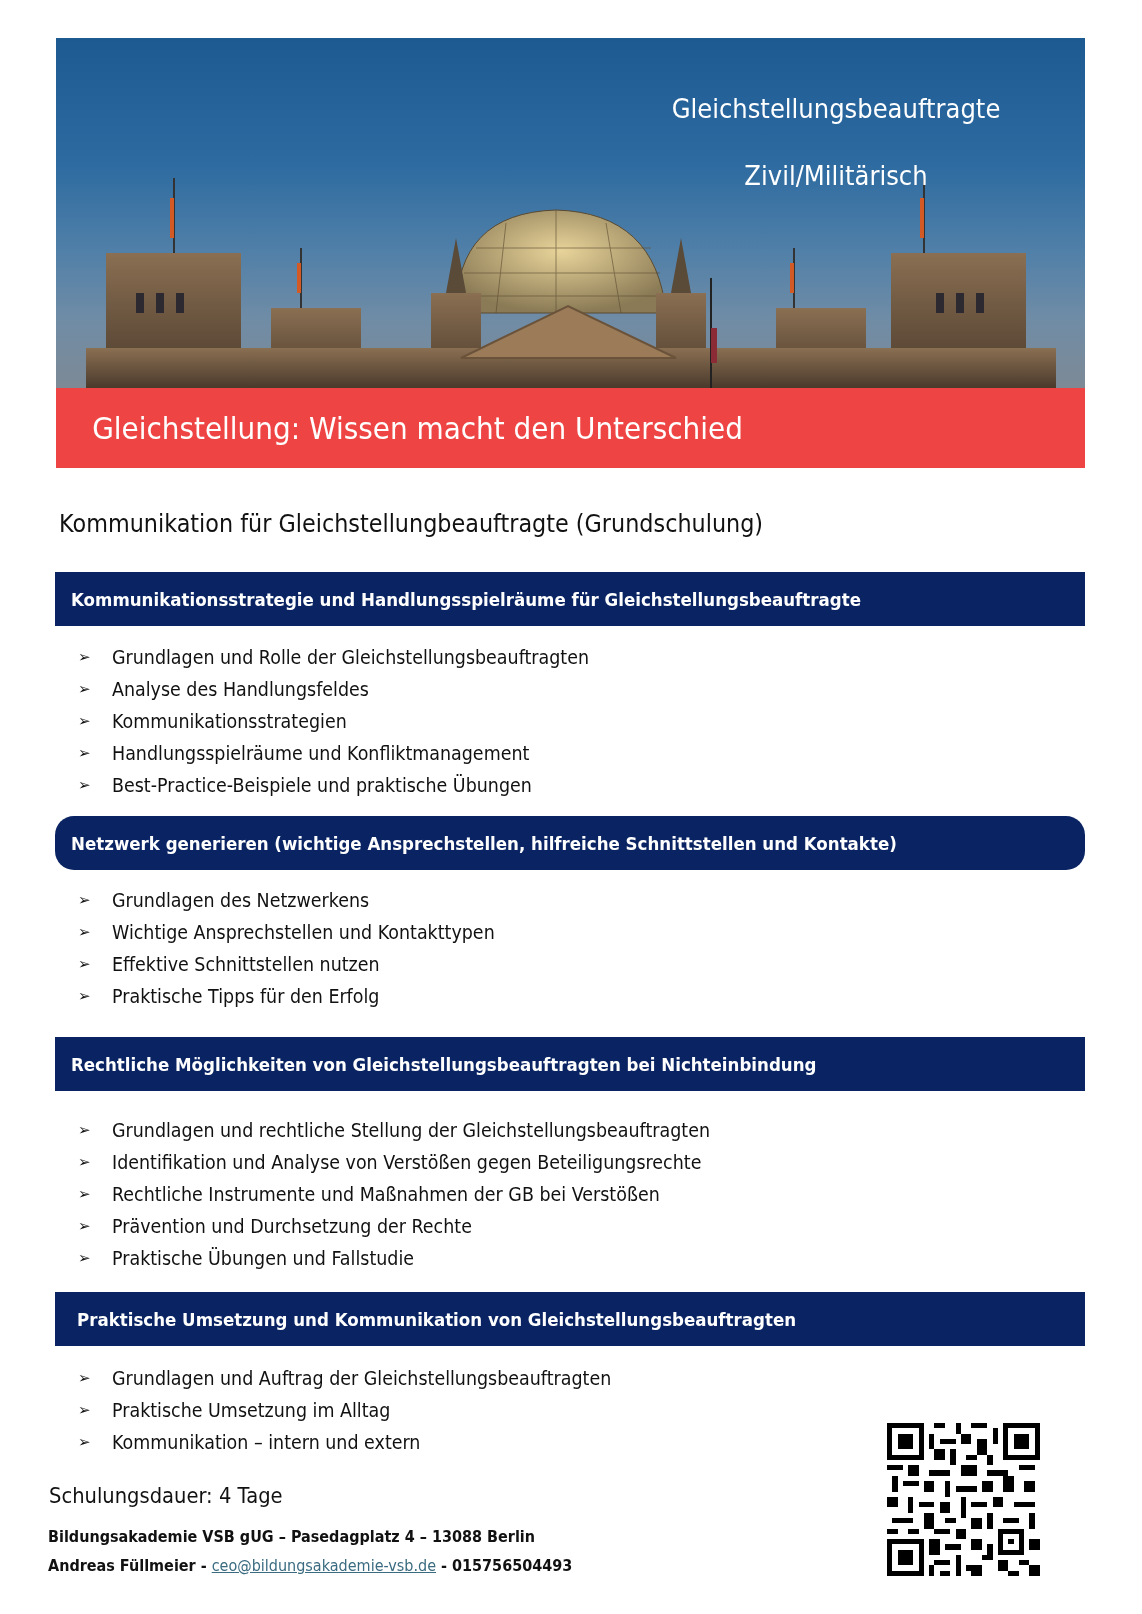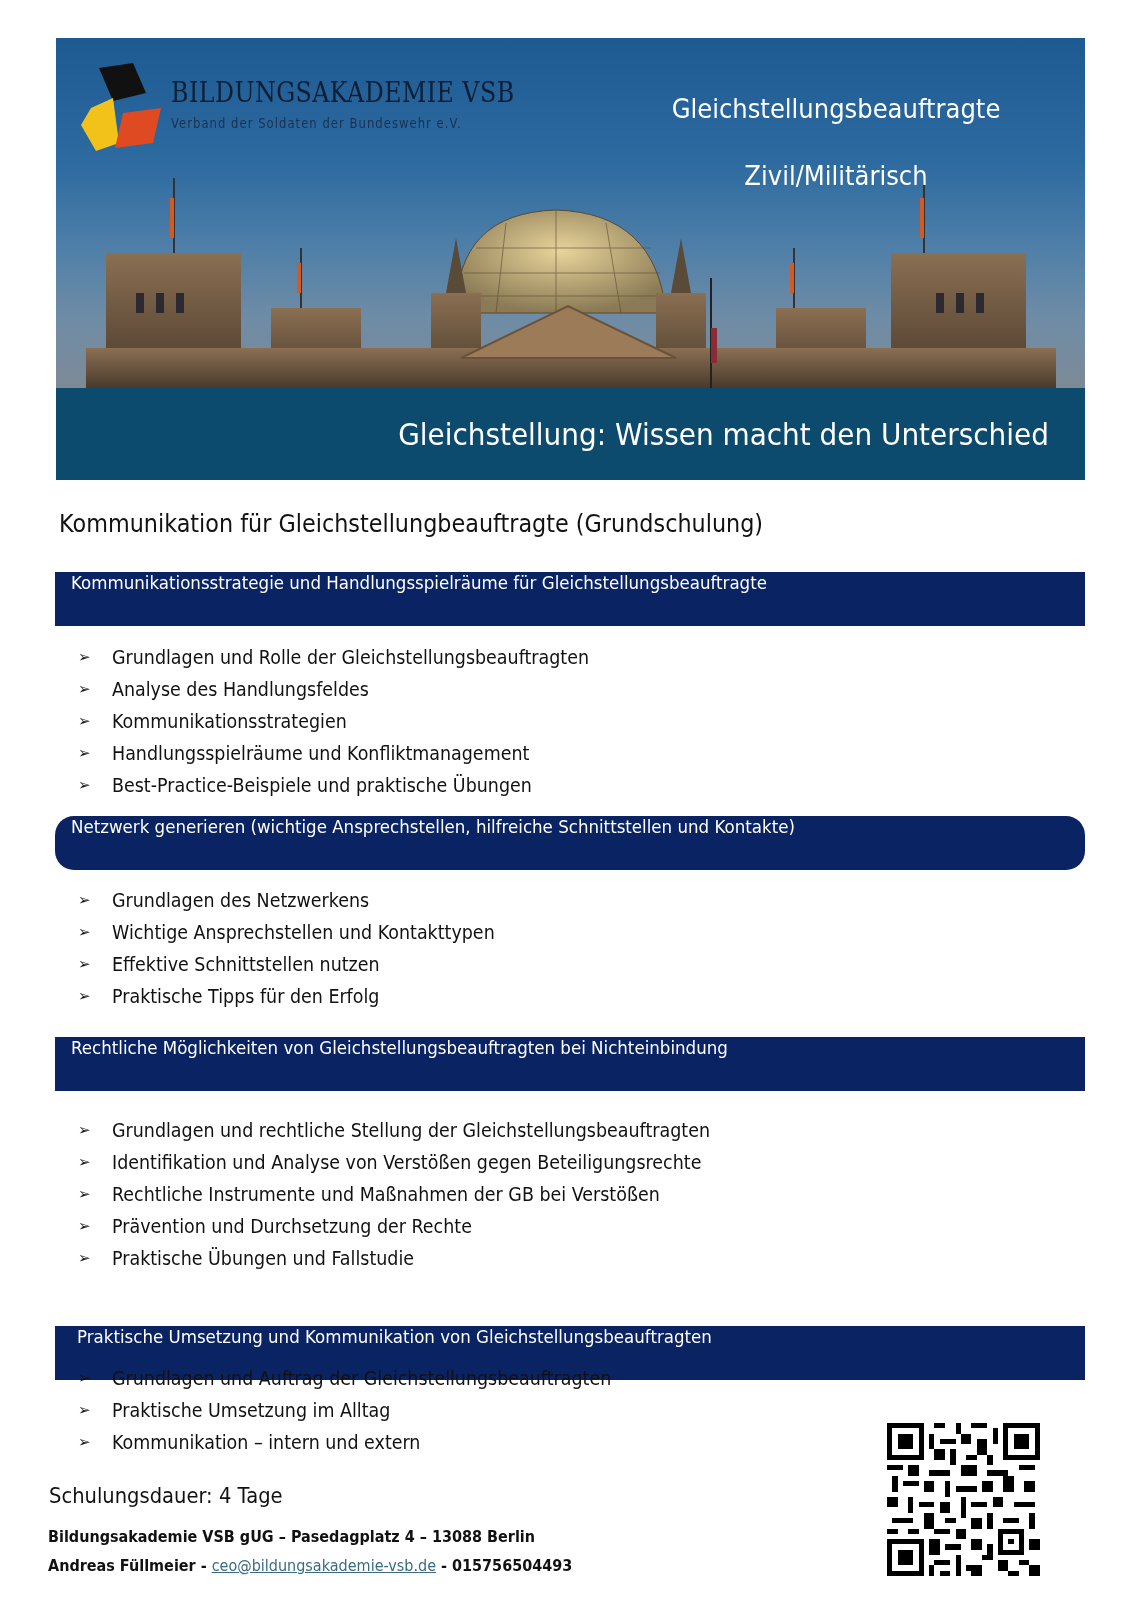--- a/index.html
+++ b/index.html
@@ -25,33 +25,33 @@
     color: #fff; font-size: 27px; font-weight: 500; white-space: nowrap;
     transform: scaleX(0.9); transform-origin: center;
   }
   .hero-sub {
     position: absolute; left: 560px; top: 122px; width: 440px; text-align: center;
     color: #fff; font-size: 27px; white-space: nowrap; transform: scaleX(0.9); transform-origin: center;
   }
   .building { position: absolute; left: 0; bottom: 0; width: 1029px; height: 210px; }
 
   .tagline-bar {
-    position: absolute; left: 56px; top: 388px; width: 1029px; height: 92px; background: #0c4a6e;
-    color: #fff; display: flex; align-items: center; justify-content: flex-end;
+    position: absolute; left: 56px; top: 388px; width: 1029px; height: 80px; background: #ef4444;
+    color: #fff; display: flex; align-items: center; justify-content: flex-start;
   }
   .tagline-bar span { font-size: 31px; white-space: nowrap; transform: scaleX(0.9); display: inline-block; }
 
   .course-title {
     position: absolute; left: 59px; top: 510px; font-size: 24px; color: #111; white-space: nowrap;
     transform: scaleX(0.93); transform-origin: left center;
   }
 
   .section-head {
     position: absolute; left: 55px; width: 1030px; height: 54px; background: #0a2463; color: #fff;
-    display: flex; padding-left: 16px;
+    display: flex; align-items: center; padding-left: 16px; font-weight: bold;
   }
   .section-head span { font-size: 18.5px; white-space: nowrap; transform: scaleX(0.9); transform-origin: left center; display: inline-block; }
 
   .bullets { position: absolute; left: 78px; list-style: none; }
   .bullets li { display: flex; align-items: center; height: 32px; font-size: 19px; white-space: nowrap; }
   .bullets li .arrow { width: 34px; font-size: 15px; color: #111; }
   .bullets li .txt { display: inline-block; transform: scaleX(0.92); transform-origin: left center; }
 
   .duration { position: absolute; left: 49px; top: 1484px; font-size: 21px; white-space: nowrap; transform: scaleX(0.93); transform-origin: left center; }
   .address { position: absolute; left: 48px; top: 1527px; font-size: 16px; font-weight: 600; white-space: nowrap; transform: scaleX(0.9); transform-origin: left center; }
@@ -111,29 +111,20 @@
         <rect x="100" y="115" width="8" height="20"></rect>
         <rect x="120" y="115" width="8" height="20"></rect>
       <rect x="880" y="115" width="8" height="20"></rect>
         <rect x="900" y="115" width="8" height="20"></rect>
         <rect x="920" y="115" width="8" height="20"></rect>
     </g>
     <line x1="655" y1="100" x2="655" y2="210" stroke="#222" stroke-width="2"></line>
     <rect x="655" y="150" width="6" height="35" fill="#8a2b36"></rect>
   </svg>
 
-  <div class="logo">
-    <svg width="95" height="90" viewBox="0 0 95 90">
-      <polygon points="28,5 62,0 75,30 42,38" fill="#111"></polygon>
-      <polygon points="20,45 42,35 48,80 25,88 10,62" fill="#f2c21b"></polygon>
-      <polygon points="52,50 90,45 82,80 44,85" fill="#e04a22"></polygon>
-    </svg>
-    <div class="logo-title">BILDUNGSAKADEMIE VSB</div>
-    <div class="logo-sub">Verband der Soldaten der Bundeswehr e.V.</div>
-  </div>
 
   <div class="hero-title">Gleichstellungsbeauftragte</div>
   <div class="hero-sub">Zivil/Militärisch</div>
 </div>
 
 <div class="tagline-bar">
   <span>Gleichstellung: Wissen macht den Unterschied</span>
 </div>
 
 <div class="course-title">Kommunikation für Gleichstellungbeauftragte (Grundschulung)</div>
@@ -205,21 +196,21 @@
   <li>
       <span class="arrow">➢</span>
       <span class="txt">Prävention und Durchsetzung der Rechte</span>
     </li>
   <li>
       <span class="arrow">➢</span>
       <span class="txt">Praktische Übungen und Fallstudie</span>
     </li>
 </ul>
 
-<div class="section-head" style="top:1326px;padding-left:22px;">
+<div class="section-head" style="top:1292px;padding-left:22px;">
   <span>Praktische Umsetzung und Kommunikation von Gleichstellungsbeauftragten</span>
 </div>
 <ul class="bullets" style="top:1362px;">
   <li>
       <span class="arrow">➢</span>
       <span class="txt">Grundlagen und Auftrag der Gleichstellungsbeauftragten</span>
     </li>
   <li>
       <span class="arrow">➢</span>
       <span class="txt">Praktische Umsetzung im Alltag</span>

